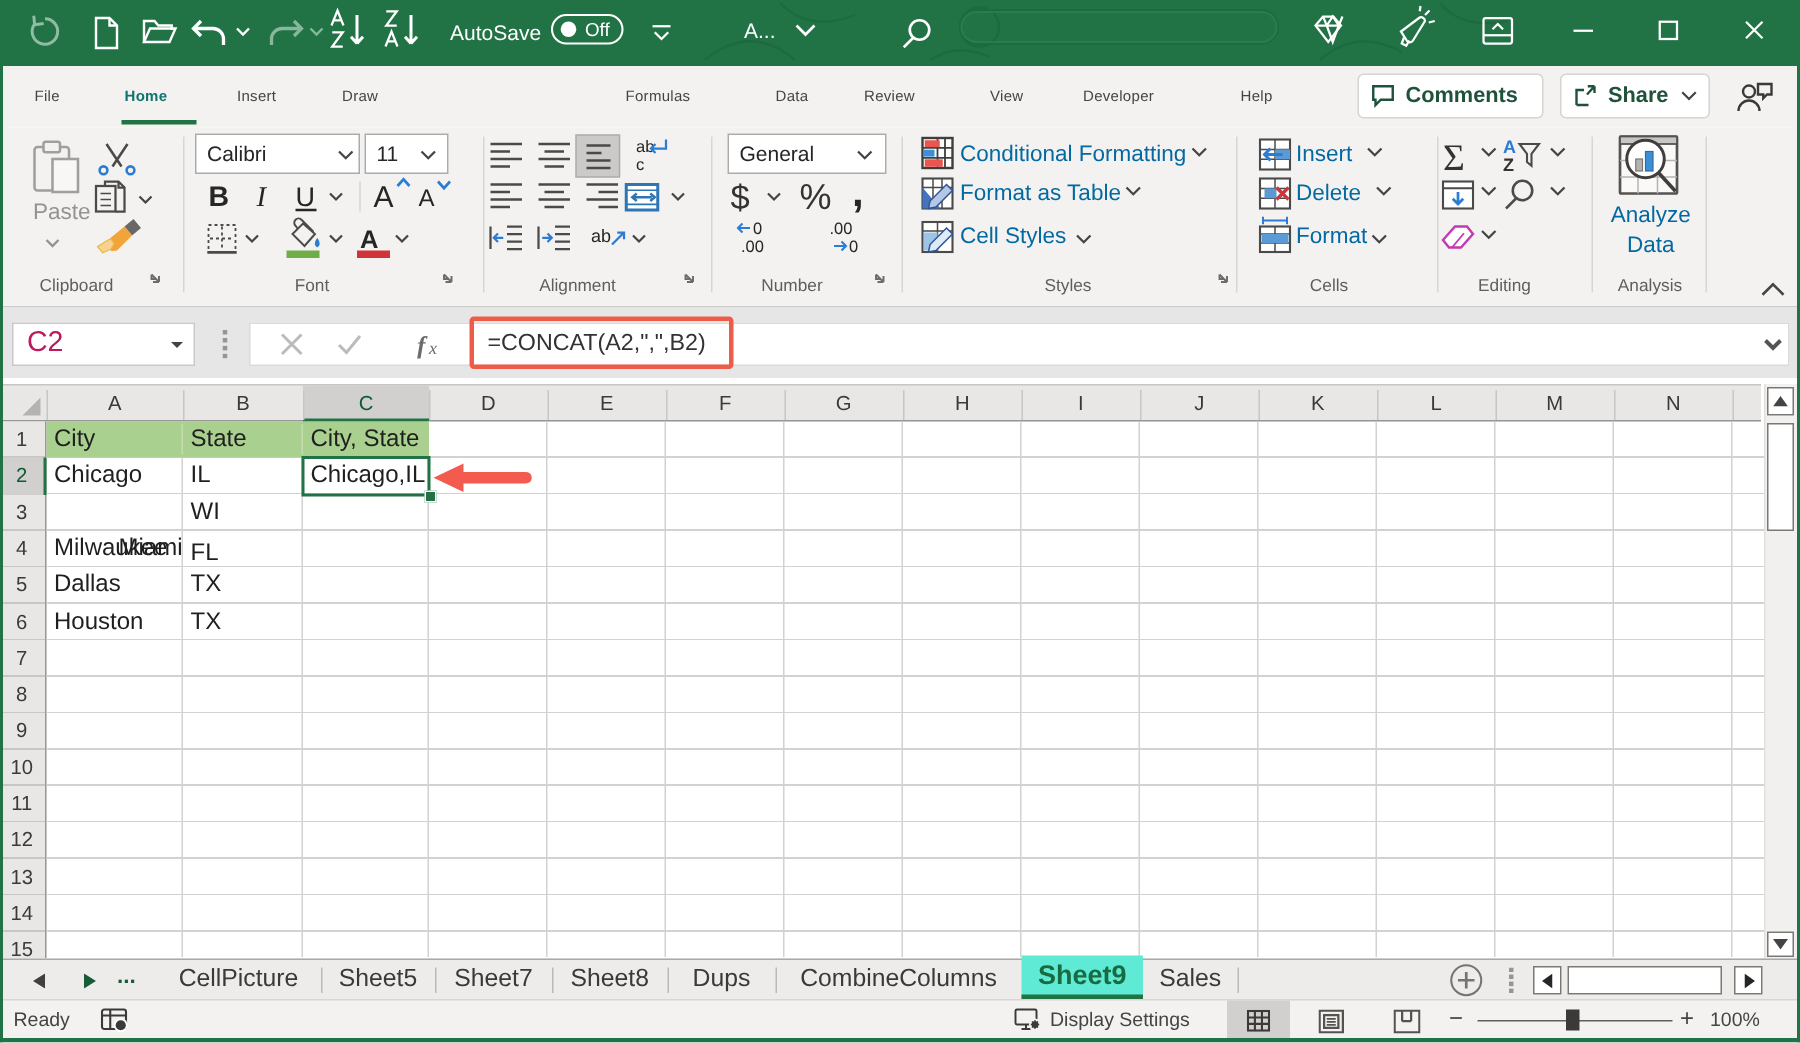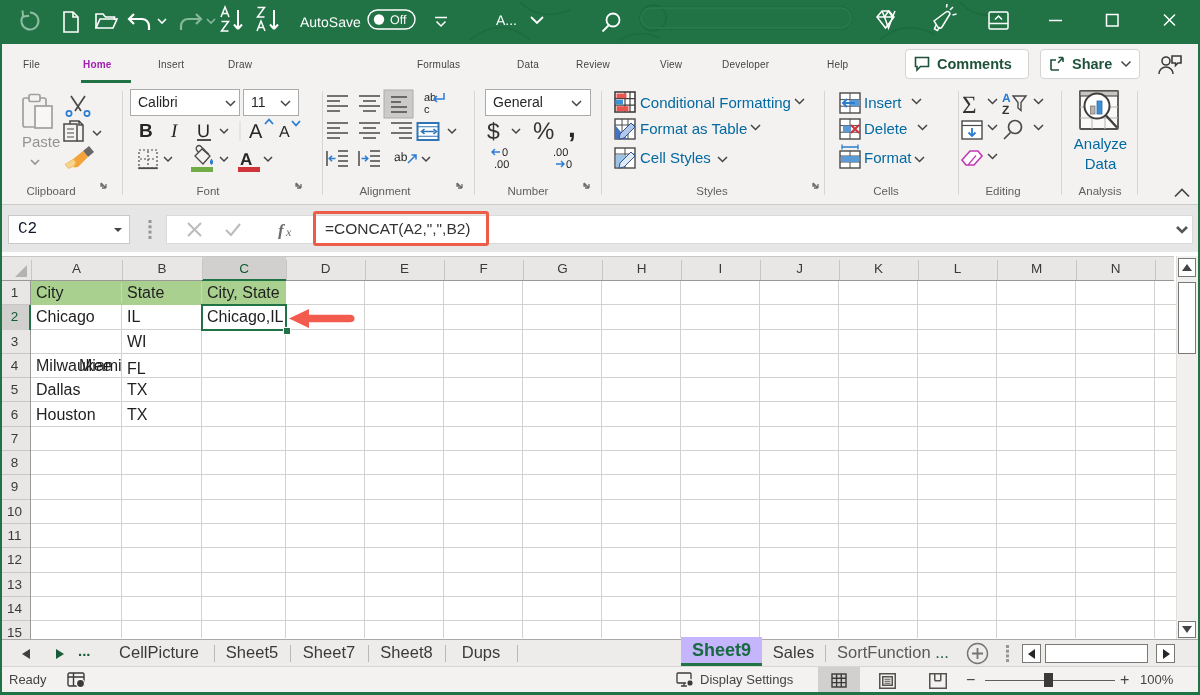--- a/index.html
+++ b/index.html
@@ -128,21 +128,21 @@
 
       <path d="M1049 20.5 h13" stroke="#fff" stroke-width="1.5"></path>
 
       <rect x="1106.5" y="14.5" width="11.5" height="11.5" stroke="#fff" stroke-width="1.5" fill="none"></rect>
 
       <path d="M1164 14.5 l11 11 m0 -11 l-11 11" stroke="#fff" stroke-width="1.5" fill="none"></path>
     </svg>
   </div>
   <div id="menubar" class="abs">
     <div class="mtab" style="left:23px;">File</div>
-    <div class="mtab" style="left:83px;color:#a21caf;font-weight:bold;">Home</div>
+    <div class="mtab" style="left:83px;color:#0f766e;font-weight:bold;">Home</div>
     <div class="abs" style="left:81px;top:36px;width:50px;height:3px;background:#217346;"></div>
     <div class="mtab" style="left:158px;">Insert</div>
     <div class="mtab" style="left:228px;">Draw</div>
     <div class="mtab" style="left:417px;">Formulas</div>
     <div class="mtab" style="left:517px;">Data</div>
     <div class="mtab" style="left:576px;">Review</div>
     <div class="mtab" style="left:660px;">View</div>
     <div class="mtab" style="left:722px;">Developer</div>
     <div class="mtab" style="left:827px;">Help</div>
     <div class="abs" style="left:905px;top:5px;width:124px;height:30px;background:#fff;border:1px solid #D6D4D2;border-radius:4px;box-sizing:border-box;"></div>
@@ -393,21 +393,21 @@
         <path d="M587 101 h-3 v-3 M589 103 l-5 -5 M589 103 v-4 m0 4 h-4"></path>
         <path d="M816 101 h-3 v-3 M818 103 l-5 -5 M818 103 v-4 m0 4 h-4"></path>
       </g>
 
       <path d="M1175 111.5 l7-7 7 7" stroke="#444" stroke-width="1.7" fill="none"></path>
       </g>
     </svg>
   </div>
   <div id="fbar" class="abs">
     <div class="abs" style="left:8px;top:10px;width:122px;height:29px;background:#fff;border:1px solid #CBC9C7;box-sizing:border-box;"></div>
-    <div class="abs" style="left:18px;top:10px;height:29px;line-height:28px;font-size:16px;color:#0f172a;font-family:Liberation Mono, monospace;">C2</div>
+    <div class="abs" style="left:18px;top:10px;height:29px;line-height:28px;font-size:19px;color:#be185d;">C2</div>
     <svg class="abs" style="left:113px;top:22px" width="10" height="6" viewBox="0 0 10 6">
         <path d="M1 1 l4 4 4-4" fill="#444"></path>
       </svg>
     <div class="abs" style="left:137px;top:12px;width:24px;height:25px;"></div>
     <svg class="abs" style="left:148px;top:15px" width="4" height="19" viewBox="0 0 4 19">
         <g fill="#979593">
           <rect x="0.5" y="0" width="3" height="3"></rect>
           <rect x="0.5" y="5.3" width="3" height="3"></rect>
           <rect x="0.5" y="10.6" width="3" height="3"></rect>
           <rect x="0.5" y="15.9" width="3" height="3"></rect>
@@ -549,24 +549,24 @@
     <div class="stab" style="left:104px;width:110px;">CellPicture</div>
     <div class="stabdiv" style="left:214px;"></div>
     <div class="stab" style="left:214px;width:76px;">Sheet5</div>
     <div class="stabdiv" style="left:290px;"></div>
     <div class="stab" style="left:290px;width:78px;">Sheet7</div>
     <div class="stabdiv" style="left:368px;"></div>
     <div class="stab" style="left:368px;width:77px;">Sheet8</div>
     <div class="stabdiv" style="left:445px;"></div>
     <div class="stab" style="left:445px;width:72px;">Dups</div>
     <div class="stabdiv" style="left:517px;"></div>
-    <div class="abs" style="left:681px;top:-3px;width:81px;height:29px;background:#c4b5fd;border-bottom:3px solid #217346;box-sizing:border-box;text-align:center;line-height:26px;font-size:18px;font-weight:bold;color:#186A41;">Sheet9</div>
+    <div class="stab" style="left:517px;width:164px;">CombineColumns</div>
+    <div class="abs" style="left:681px;top:-3px;width:81px;height:29px;background:#5eead4;border-bottom:3px solid #217346;box-sizing:border-box;text-align:center;line-height:26px;font-size:18px;font-weight:bold;color:#186A41;">Sheet9</div>
     <div class="stab" style="left:762px;width:63px;">Sales</div>
     <div class="stabdiv" style="left:825px;"></div>
-    <div class="stab" style="left:829px;width:128px;color:#595959;">SortFunction <span style="color:#185C37;">...</span></div>
     <svg class="abs" style="left:966px;top:2px" width="23" height="23" viewBox="0 0 23 23">
         <circle cx="11.5" cy="11.5" r="10" fill="none" stroke="#767472" stroke-width="1.4"></circle>
         <path d="M6 11.5 h11 M11.5 6 v11" stroke="#767472" stroke-width="1.8"></path>
       </svg>
     <svg class="abs" style="left:1006px;top:5px" width="4" height="17" viewBox="0 0 4 17">
         <g fill="#979593">
           <rect y="0" width="3" height="3"></rect>
           <rect y="4.7" width="3" height="3"></rect>
           <rect y="9.4" width="3" height="3"></rect>
           <rect y="14.1" width="3" height="3"></rect>

